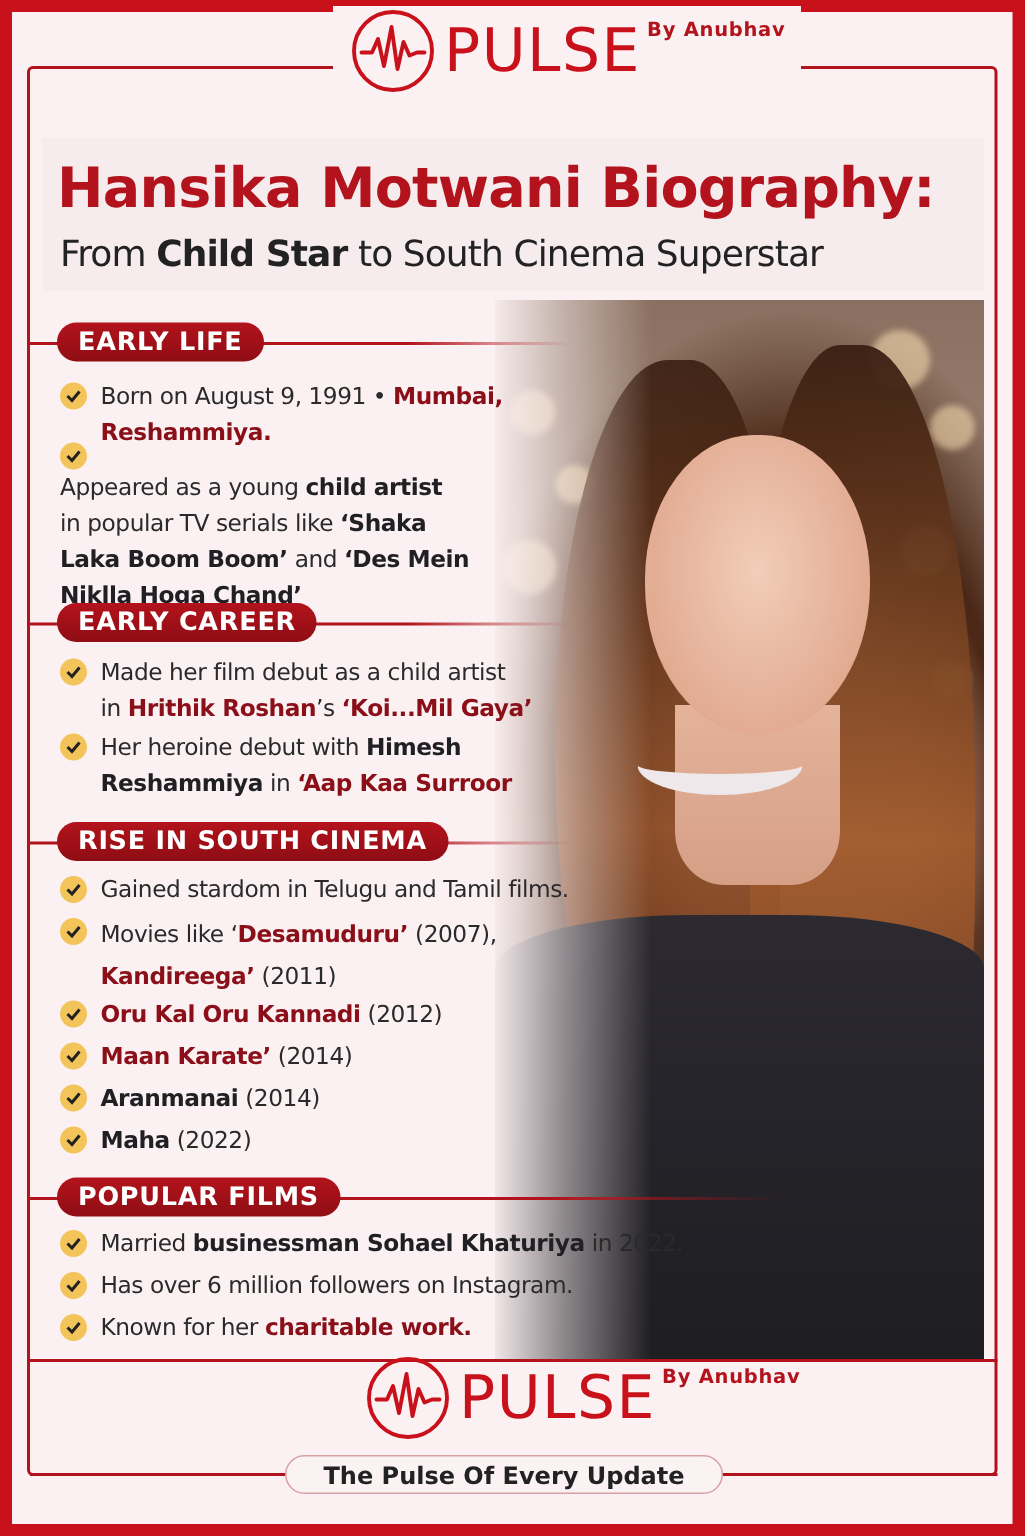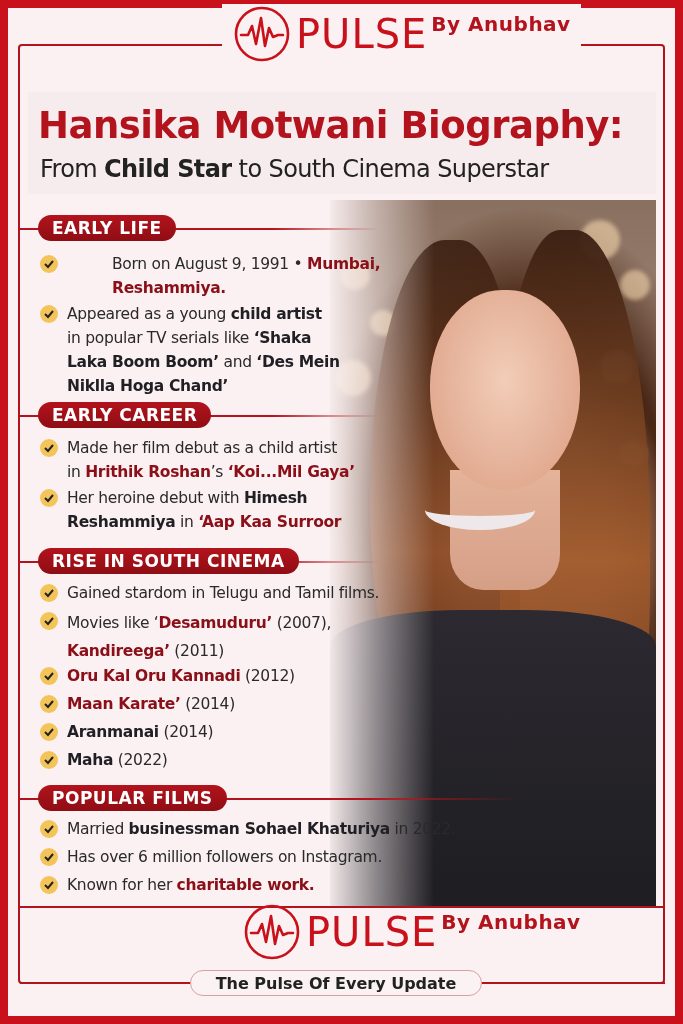--- a/index.html
+++ b/index.html
@@ -18,21 +18,21 @@
     border: 2px solid #b3131c; border-radius: 4px;
   }
   .logo {
     position: absolute; display: flex; align-items: center; background: #fbf1f2; padding: 0 10px;
   }
   .logo-top { left: 222px; top: 4px; }
   .logo-bottom { left: 232px; top: 902px; background: transparent; }
   .logo-mark { width: 60px; height: 60px; margin-right: 4px; }
   .logo-words { display: flex; flex-direction: row; line-height: 1; }
   .logo-pulse { color: #c8111a; font-size: 40px; font-weight: 400; letter-spacing: 1px; font-family: "DejaVu Sans", sans-serif; }
-  .logo-by { color: #b3131c; font-size: 20px; font-weight: 700; margin-left: 4px; letter-spacing: 0.5px; font-family: "DejaVu Sans", sans-serif; }
+  .logo-by { color: #b3131c; font-size: 13px; font-weight: 700; margin-left: 4px; letter-spacing: 0.5px; font-family: "DejaVu Sans", sans-serif; }
 
   .title-box {
     position: absolute; left: 28px; top: 92px; width: 628px; height: 102px;
     background: #f6ecee;
   }
   .title-main {
     position: absolute; left: 38px; top: 104px; width: 620px;
     color: #b3131c; font-size: 37px; font-weight: 700; letter-spacing: -0.5px;
     font-family: "DejaVu Sans", sans-serif;
   }
@@ -119,29 +119,29 @@
   <div class="neck"></div>
   <div class="face"></div>
   <div class="necklace"></div>
   <div class="dress"></div>
   <div class="fade"></div>
 </div>
 
 <div class="section-rule" style="top:228px;width:360px;"></div>
 <div class="section-pill" style="top:215px;">EARLY LIFE</div>
 
-<div class="bullet" style="top:252px;gap:45px;">
+<div class="bullet" style="top:252px;">
   <span class="check">
       <svg viewBox="0 0 12 12">
         <polyline points="2,6 5,9 10,3" fill="none" stroke="#222" stroke-width="2"></polyline>
       </svg>
     </span>
   <div class="btext">Born on August 9, 1991 • <span class="r">Mumbai,</span><br><span class="r">Reshammiya.</span></div>
 </div>
-<div class="bullet" style="top:302px;">
+<div class="bullet" style="top:292px;flex-direction:column;">
   <span class="check">
       <svg viewBox="0 0 12 12">
         <polyline points="2,6 5,9 10,3" fill="none" stroke="#222" stroke-width="2"></polyline>
       </svg>
     </span>
   <div class="btext">Appeared as a young <span class="b">child artist</span><br>in popular TV serials like <span class="b">‘Shaka</span><br><span class="b">Laka Boom Boom’</span> and <span class="b">‘Des Mein</span><br><span class="b">Niklla Hoga Chand’</span></div>
 </div>
 
 <div class="section-rule" style="top:415px;width:360px;"></div>
 <div class="section-pill" style="top:402px;">EARLY CAREER</div>

